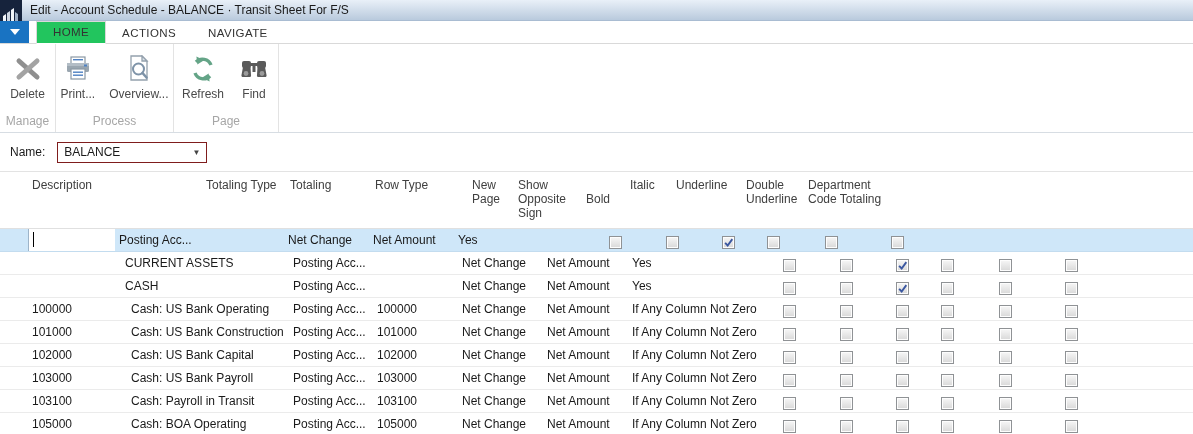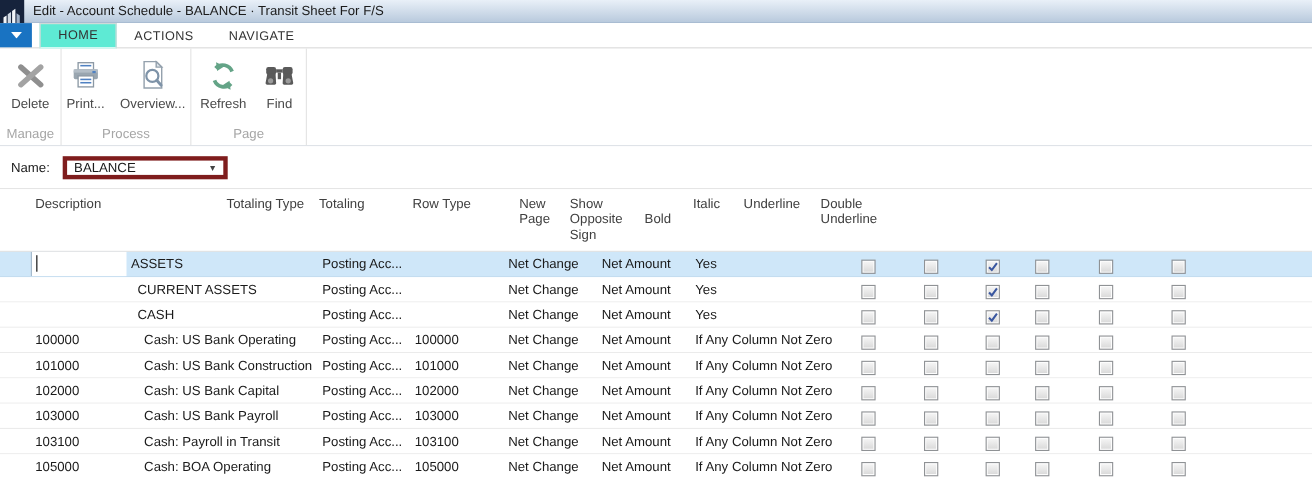--- a/index.html
+++ b/index.html
@@ -13,37 +13,37 @@
     align-items:flex-end; justify-content:center; }
   .title-text { font-size:12px; color:#1a1a1a; padding-left:8px; white-space:nowrap; }
 
   
   .tabstrip { height:23px; display:flex; align-items:flex-end;
     background:#fff; border-bottom:1px solid #d9d9d9; position:relative; }
   .appmenu { width:29px; height:22px; background:#1973c2; margin-right:7px;
     display:flex; align-items:center; justify-content:center; cursor:pointer; }
   .tab { font-size:11.5px; color:#333; padding:4px 16px 5px 16px; letter-spacing:.4px;
     cursor:pointer; position:relative; top:1px; }
-  .tab.active { background:#5eead4; border:1px solid #d9d9d9; border-bottom:1px solid #fff; }
+  .tab.active { background:#22c55e; border:1px solid #d9d9d9; border-bottom:1px solid #fff; }
 
   
   .ribbon { height:89px; background:#fff; border-bottom:1px solid #d7dde3;
     display:flex; align-items:stretch; }
   .rgroup { display:flex; flex-direction:column; border-right:1px solid #e3e3e3; }
   .rgroup-buttons { flex:1; display:flex; align-items:flex-start; padding-top:5px; }
   .rbtn { display:flex; flex-direction:column; align-items:center; gap:2px;
     padding:3px 6px 2px 6px; cursor:pointer; border:1px solid transparent; border-radius:2px; }
   .rbtn .ricon { width:32px; height:32px; display:flex; align-items:center; justify-content:center; }
   .rbtn .rlabel { font-size:12px; color:#4a4a4a; white-space:nowrap; }
   .rgroup-label { font-size:12px; color:#a6a6a6; text-align:center; padding:2px 0 4px 0; }
 
   
   .filterband { height:38px; display:flex; align-items:center; padding-left:10px; background:#fff; }
   .filter-label { font-size:12px; color:#1a1a1a; margin-right:12px; }
-  .combo { width:150px; height:21px; border:4px solid #7f1d1d; background:#fff;
+  .combo { width:150px; height:21px; border:1px solid #7f1d1d; background:#fff;
     display:flex; align-items:center; justify-content:space-between; padding:0 6px; cursor:pointer; }
   .combo-value { font-size:12px; color:#1a1a1a; }
   .combo-arrow { font-size:8px; color:#444; }
 
   
   .grid { border-top:1px solid #e3e3e3; }
   .ghead { display:flex; height:57px; border-bottom:1px solid #e0e0e0; background:#fff; }
   .hcell { font-size:12px; color:#404040; padding:6px 2px 0 4px; line-height:14px; cursor:pointer; }
   .grow { display:flex; height:23px; border-bottom:1px solid #ebebeb; background:#fff; }
   .grow.selected { background:#cfe7f9; border-bottom-color:#c3dcef; }
@@ -181,28 +181,28 @@
       <div class="hcell" style="width: 174px;">Description</div>
       <div class="hcell" style="width: 84px;">Totaling Type</div>
       <div class="hcell" style="width: 85px;">Totaling</div>
       <div class="hcell" style="width: 85px;">Row Type</div>
       <div class="hcell" style="width: 46px; margin-left: 12px;">New Page</div>
       <div class="hcell" style="width: 68px;">Show Opposite Sign</div>
       <div class="hcell" style="width: 44px; margin-top: 14px;">Bold</div>
       <div class="hcell" style="width: 46px;">Italic</div>
       <div class="hcell" style="width: 70px;">Underline</div>
       <div class="hcell" style="width: 62px;">Double Underline</div>
+      <div class="hcell" style="width: 92px;">Department Code Totaling</div>
     </div>
   <div id="gbody">
       <div class="grow selected">
         <div class="gutter"></div>
         <div class="gcell edit-cell" style="width: 87px;">
           <span class="caret"></span>
         </div>
-        <div class="gcell" style="width: 174px; padding-left: 4px;">ASSETS</div>
         <div class="gcell" style="width: 84px;">Posting Acc...</div>
         <div class="gcell" style="width: 85px;"></div>
         <div class="gcell" style="width: 85px;">Net Change</div>
         <div class="gcell" style="width: 85px;">Net Amount</div>
         <div class="gcell" style="width: 137px;">Yes</div>
         <div class="gcell checkcell" style="width: 46px;">
           <span class="cb"></span>
         </div>
         <div class="gcell checkcell" style="width: 68px;">
           <span class="cb"></span>

